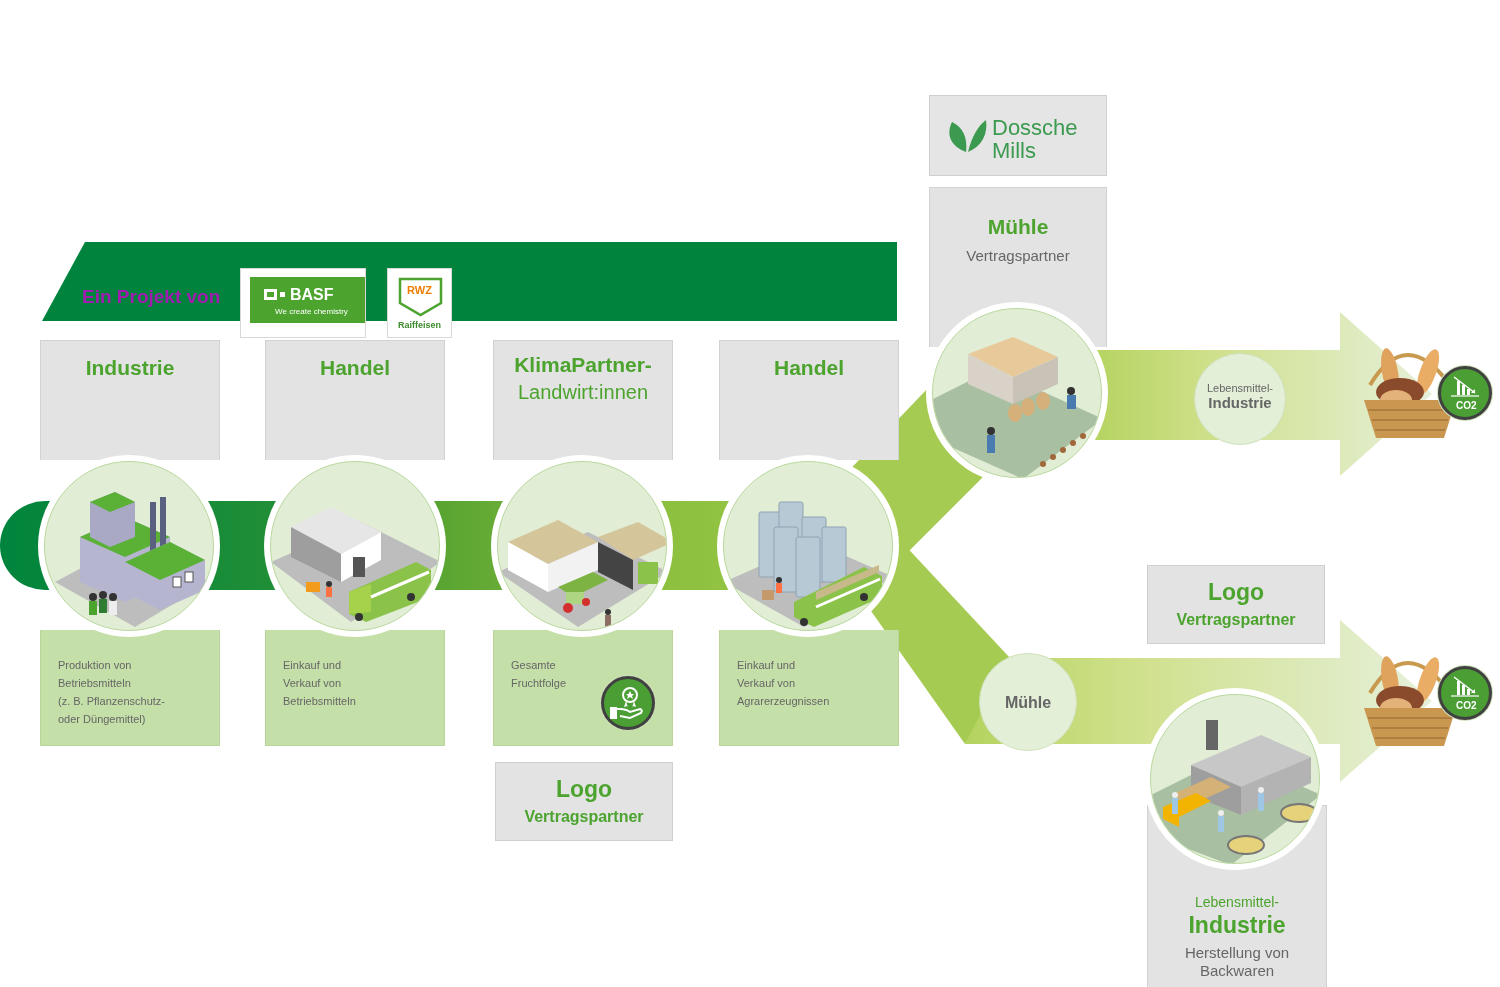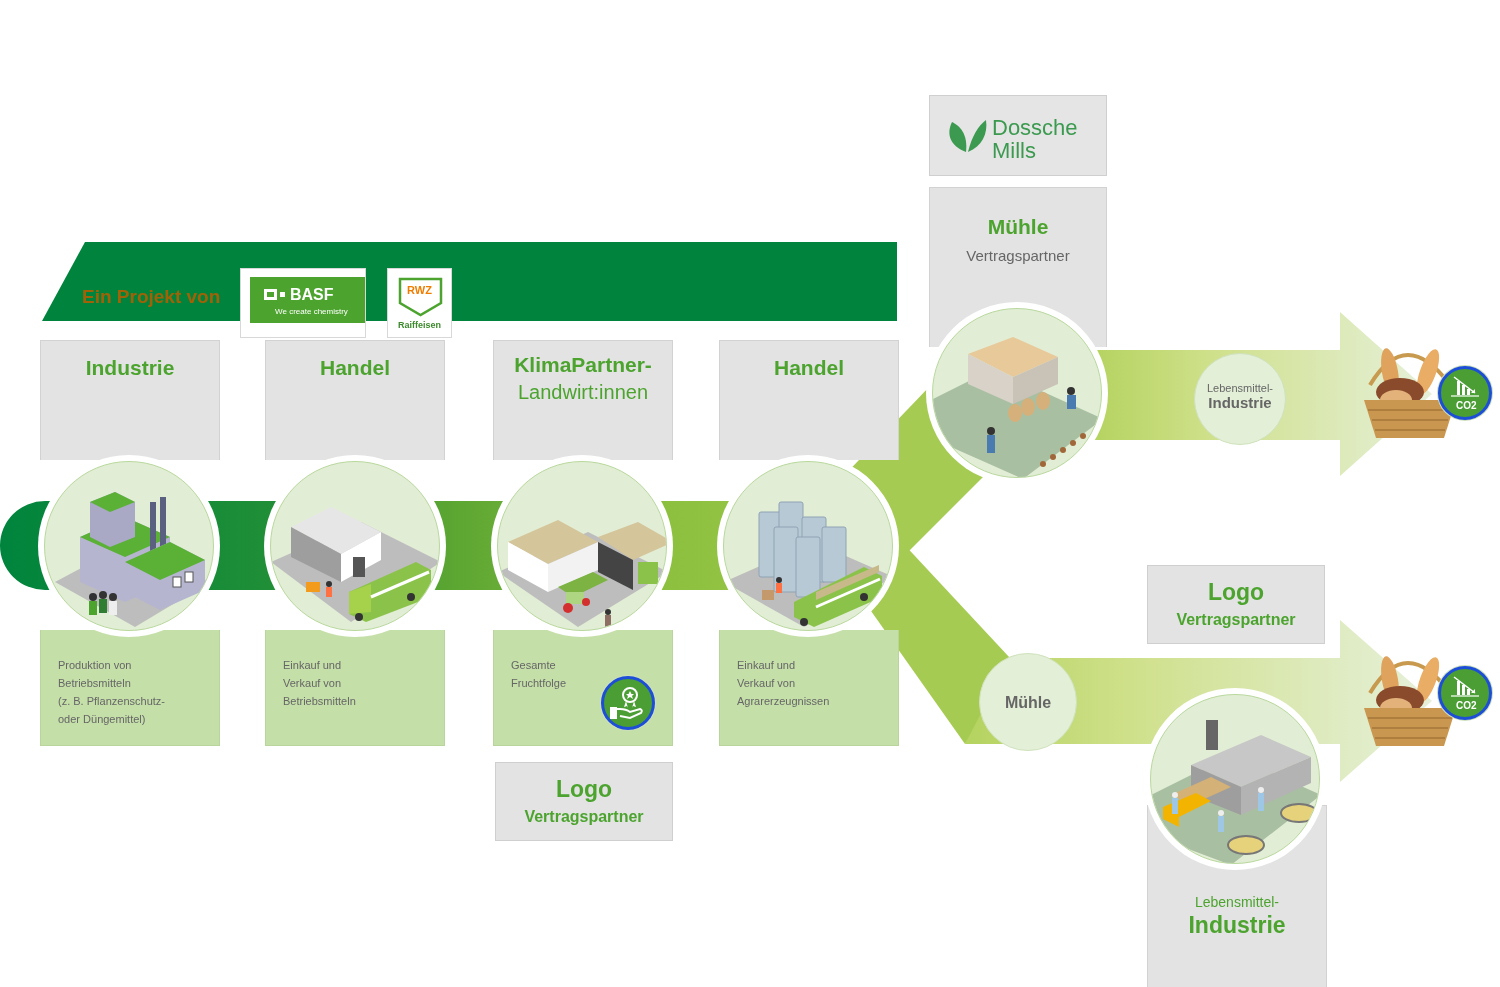--- a/index.html
+++ b/index.html
@@ -11,29 +11,29 @@
   .col-top { background: #e3e3e3; border: 1px solid #d2d2d2; border-bottom: none; }
   .col-bottom { background: #c5dfa9; border: 1px solid #b9d59b; border-top: none; }
   .col-title { position: absolute; left: 0; right: 0; text-align: center; color: #4ca42f; font-weight: bold; font-size: 21px; }
   .col-sub { position: absolute; left: 0; right: 0; text-align: center; color: #4ca42f; font-size: 20px; }
   .col-desc { position: absolute; left: 17px; color: #666666; font-size: 11px; line-height: 18px; white-space: pre-line; }
 
   .circle-outer { position: absolute; width: 182px; height: 182px; border-radius: 50%; background: #ffffff; }
   .circle-inner { position: absolute; left: 6px; top: 6px; width: 170px; height: 170px; border-radius: 50%; background: #e1eed5; border: 1px solid #b9d89d; overflow: hidden; }
   .circle-inner svg { position: absolute; left: 0; top: 0; }
 
-  .banner-text { color: #a16207; font-weight: bold; font-size: 19px; }
+  .banner-text { color: #a21caf; font-weight: bold; font-size: 19px; }
   .logo-box { background: #ffffff; border: 1px solid #d8d8d8; }
 
   .gray-box { background: #e3e3e3; border: 1px solid #cfcfcf; text-align: center; }
   .logo-title { color: #4ca42f; font-weight: bold; font-size: 23px; }
   .logo-sub { color: #4ca42f; font-weight: bold; font-size: 16px; }
 
   .small-circle { position: absolute; border-radius: 50%; background: #e3efd7; border: 1px solid #cfe2bc; text-align: center; }
-  .badge { position: absolute; width: 54px; height: 54px; border-radius: 50%; background: #4a9e33; border: 3px solid #1d4ed8; box-shadow: 0 0 0 1px #cde0bb; }
+  .badge { position: absolute; width: 54px; height: 54px; border-radius: 50%; background: #4a9e33; border: 3px solid #404040; box-shadow: 0 0 0 1px #cde0bb; }
 </style>
 </head>
 <body>
 
 <svg class="bg" width="1500" height="987">
   <defs>
     <linearGradient id="mainBar" x1="0" x2="1" y1="0" y2="0">
       <stop offset="0" stop-color="#00843d"></stop>
       <stop offset="0.3" stop-color="#1f8e37"></stop>
       <stop offset="0.5" stop-color="#5aa532"></stop>
@@ -305,20 +305,22 @@
 </div>
 
 <div class="small-circle" style="left:979px; top:653px; width:98px; height:98px;">
   <div style="margin-top:40px; color:#666; font-weight:bold; font-size:16px;">Mühle</div>
 </div>
 
 <div>
   <div class="abs col-top" style="left:1147px; top:805px; width:180px; height:182px; border-bottom:none;">
     <div class="col-sub" style="top:88px; font-size:14px;">Lebensmittel-</div>
     <div class="col-title" style="top:106px; font-size:23px;">Industrie</div>
+    <div class="abs" style="left:0; right:0; top:138px; text-align:center; color:#666; font-size:15px; line-height:18px; white-space:pre-line;">Herstellung von
+Backwaren</div>
   </div>
   <div class="circle-outer" style="left:1144px; top:688px;">
     <div class="circle-inner">
       <svg width="170" height="170">
         <polygon points="0,100 80,60 170,100 80,170 0,140" fill="#a9bfa2"></polygon>
         <polygon points="40,70 110,40 160,62 90,92" fill="#c7c7c7"></polygon>
         <polygon points="40,70 90,92 90,120 40,100" fill="#9e9e9e"></polygon>
         <polygon points="90,92 160,62 160,88 90,120" fill="#b3b3b3"></polygon>
         <rect x="55" y="25" width="12" height="30" fill="#666"></rect>
         <polygon points="20,100 60,82 80,92 40,110" fill="#d4b176"></polygon>

